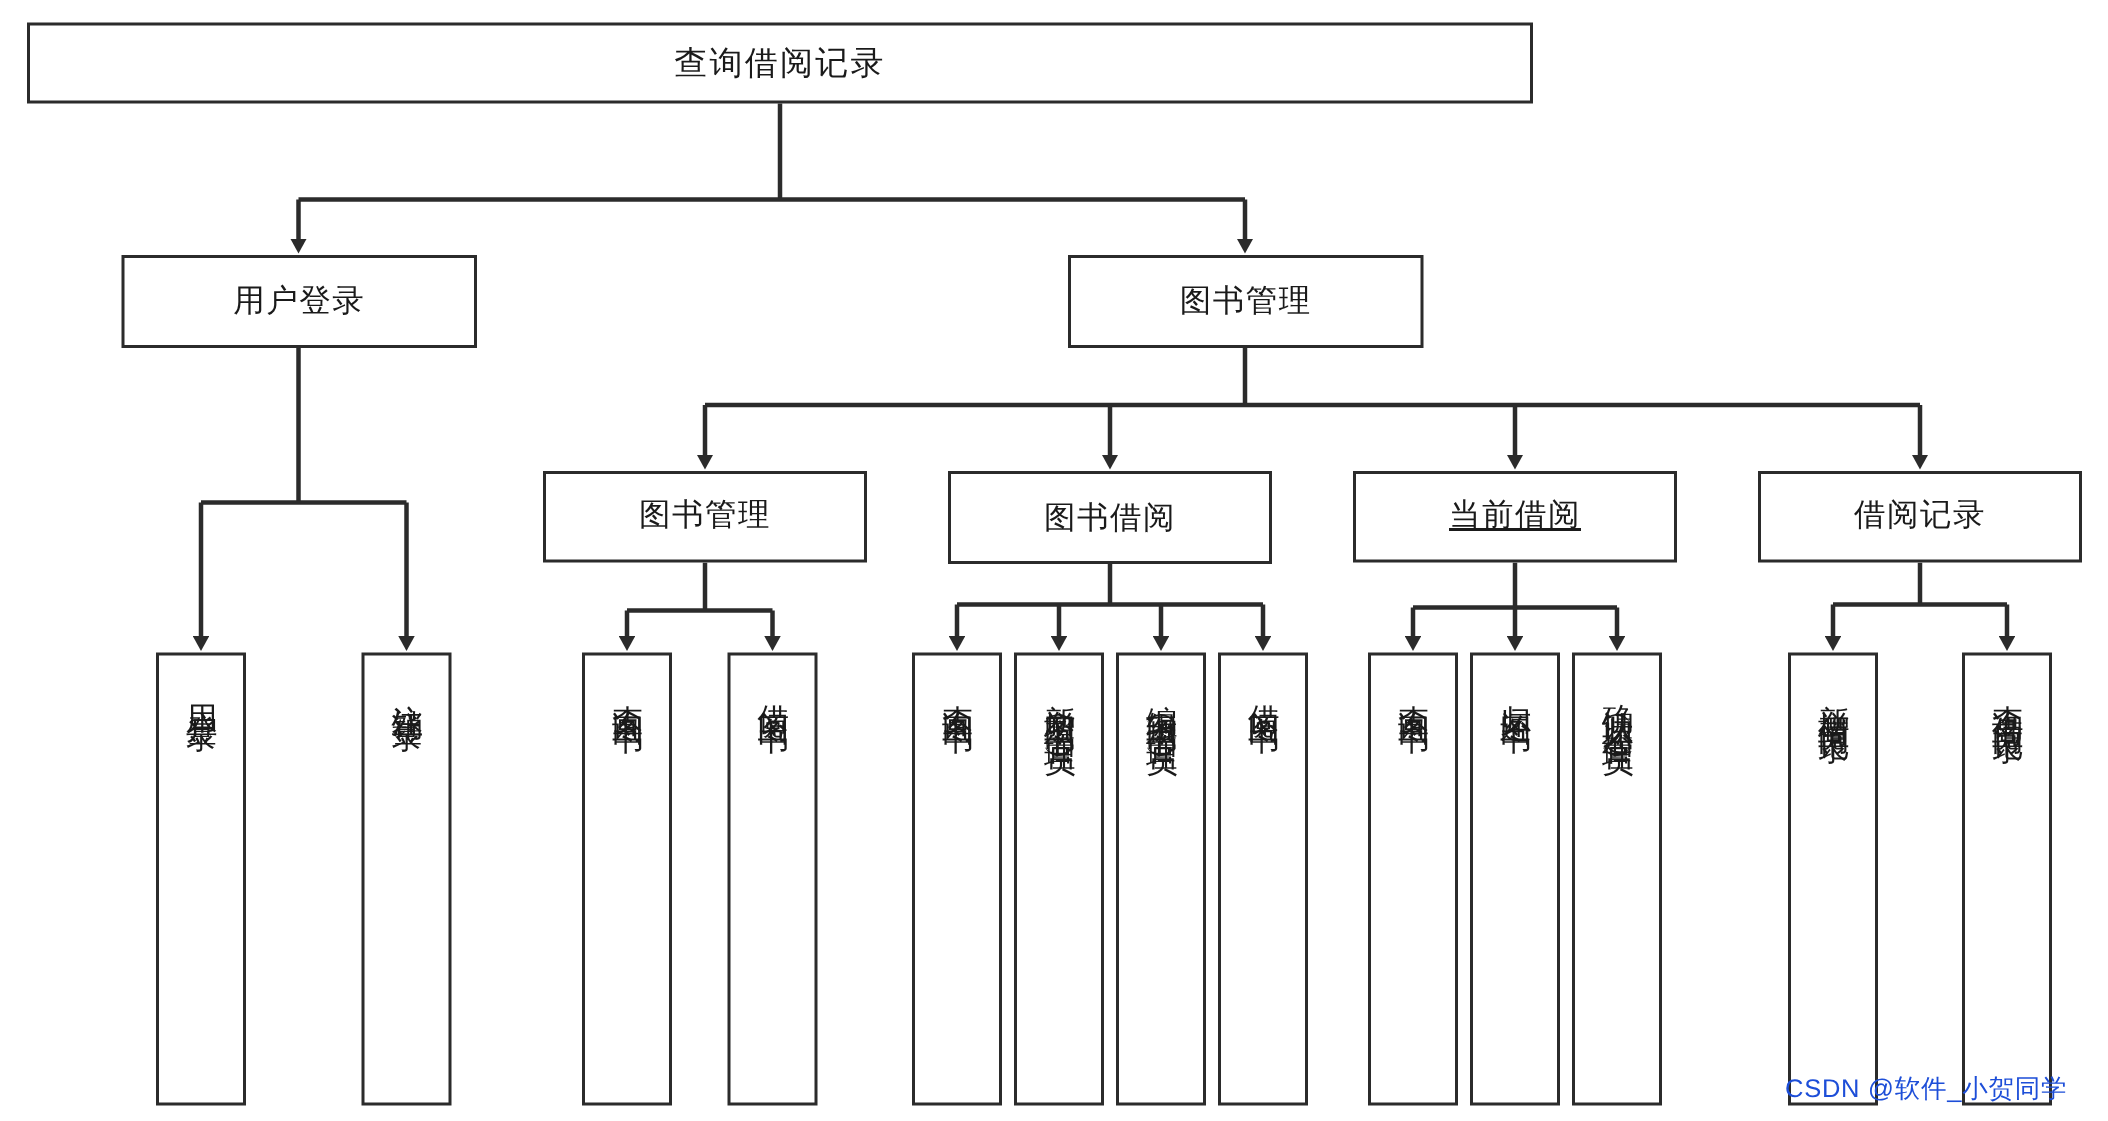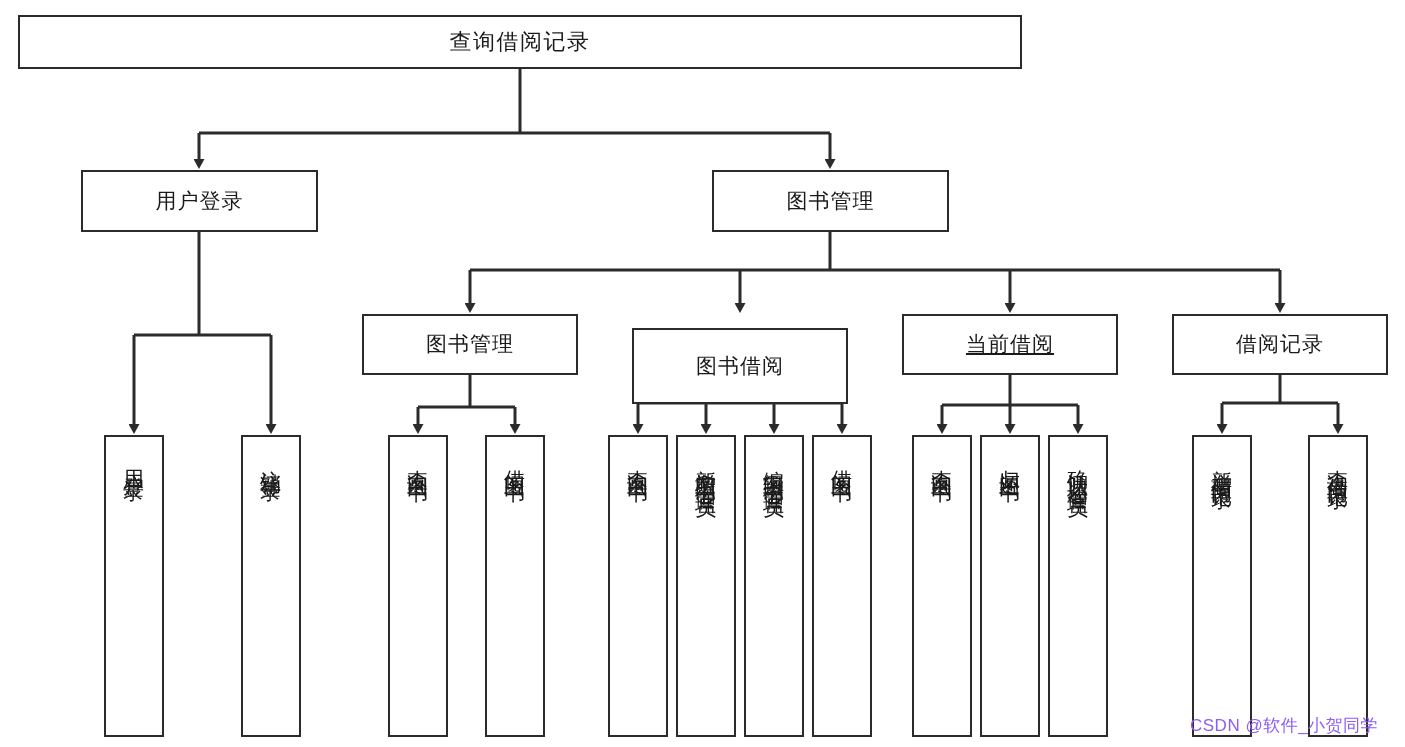--- a/index.html
+++ b/index.html
@@ -46,21 +46,21 @@
     font-size:21px;
     letter-spacing:4px;
     line-height:1;
     white-space:nowrap;
   }
 
   .watermark{
     position:absolute;
     left:1190px;top:714px;
     font-size:17px;
-    color:#8b5cf6;
+    color:#1d4ed8;
     letter-spacing:0.5px;
     white-space:nowrap;
     pointer-events:none;
   }
 </style>
 </head>
 <body>
 
 <div id="stage">
 
@@ -121,21 +121,21 @@
   <div class="node h-node" style="left:81px;top:170px;width:237px;height:62px;">
     <span class="lbl">用户登录</span>
   </div>
   <div class="node h-node" style="left:712px;top:170px;width:237px;height:62px;align-items:center;">
     <span class="lbl">图书管理</span>
   </div>
 
   <div class="node h-node" style="left:362px;top:314px;width:216px;height:61px;">
     <span class="lbl">图书管理</span>
   </div>
-  <div class="node h-node" style="left:632px;top:328px;width:216px;height:76px;font-family:Liberation Serif, serif;">
+  <div class="node h-node" style="left:632px;top:314px;width:216px;height:62px;font-family:Liberation Serif, serif;">
     <span class="lbl">图书借阅</span>
   </div>
   <div class="node h-node" style="left:902px;top:314px;width:216px;height:61px;text-decoration:underline;">
     <span class="lbl">当前借阅</span>
   </div>
   <div class="node h-node" style="left:1172px;top:314px;width:216px;height:61px;">
     <span class="lbl">借阅记录</span>
   </div>
 
   <div class="node leaf" style="left:104px;top:435px;width:60px;height:302px;">

